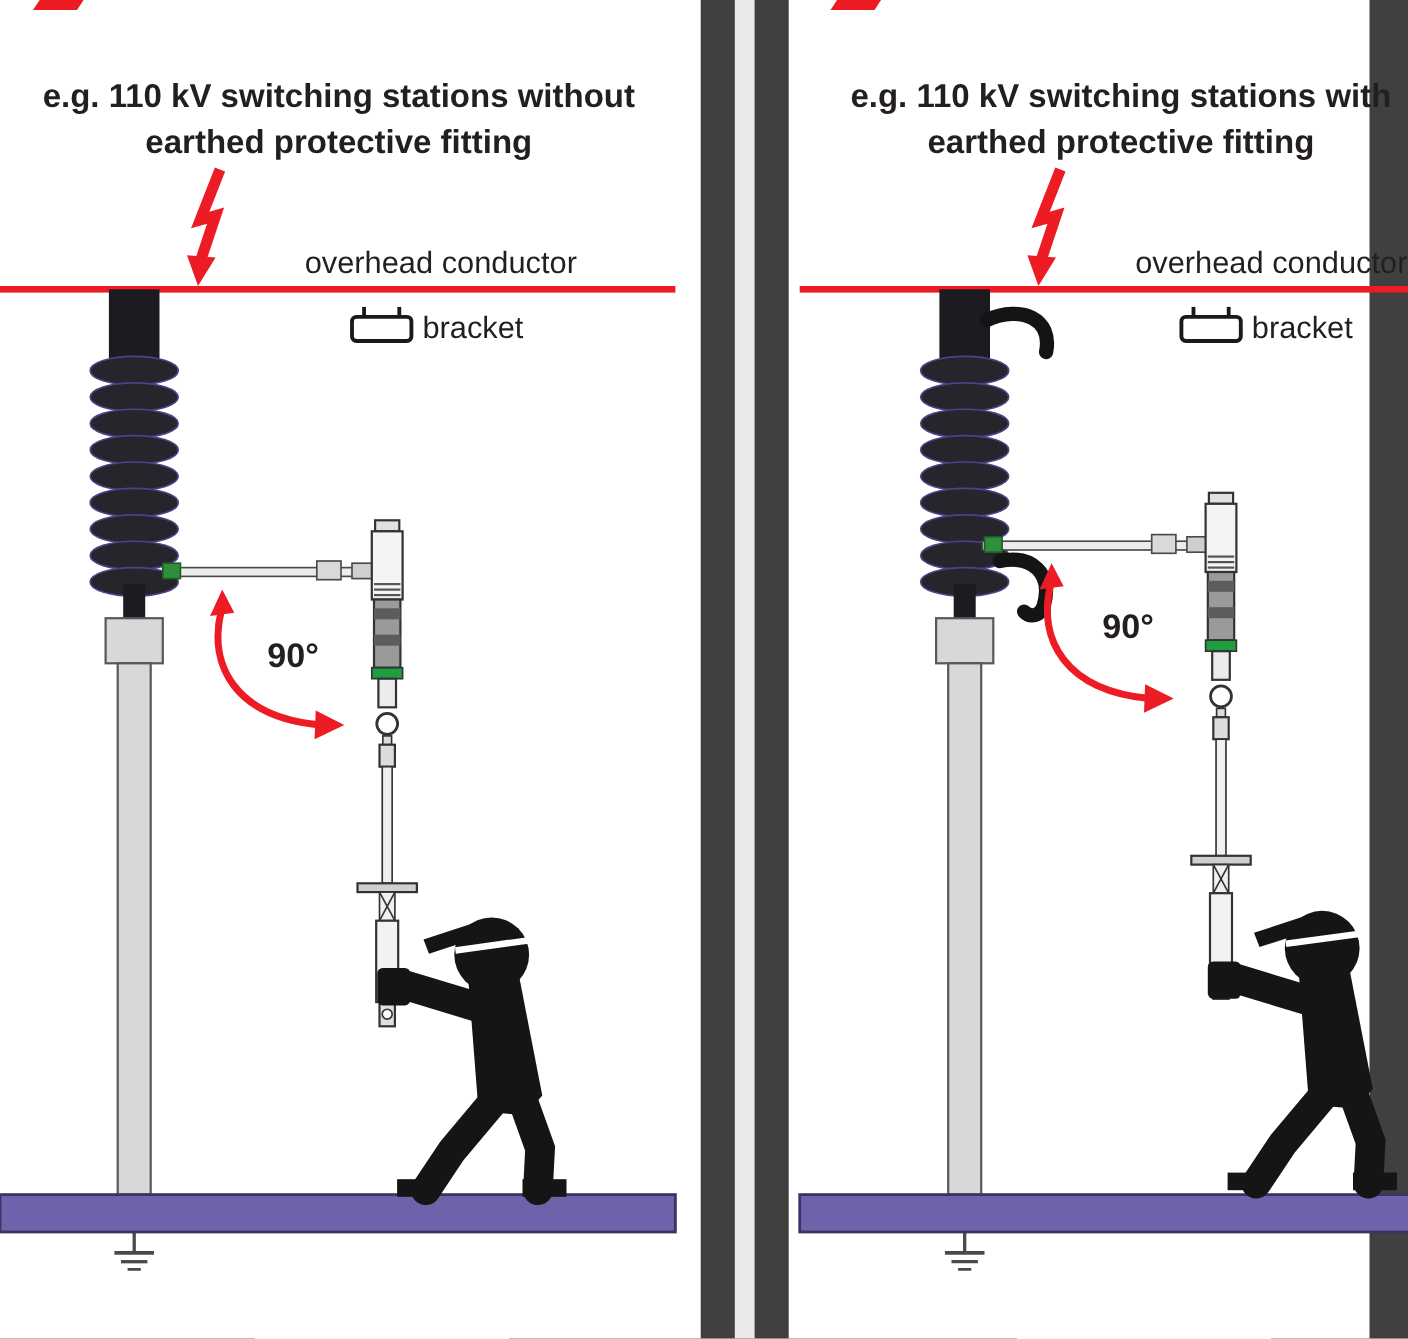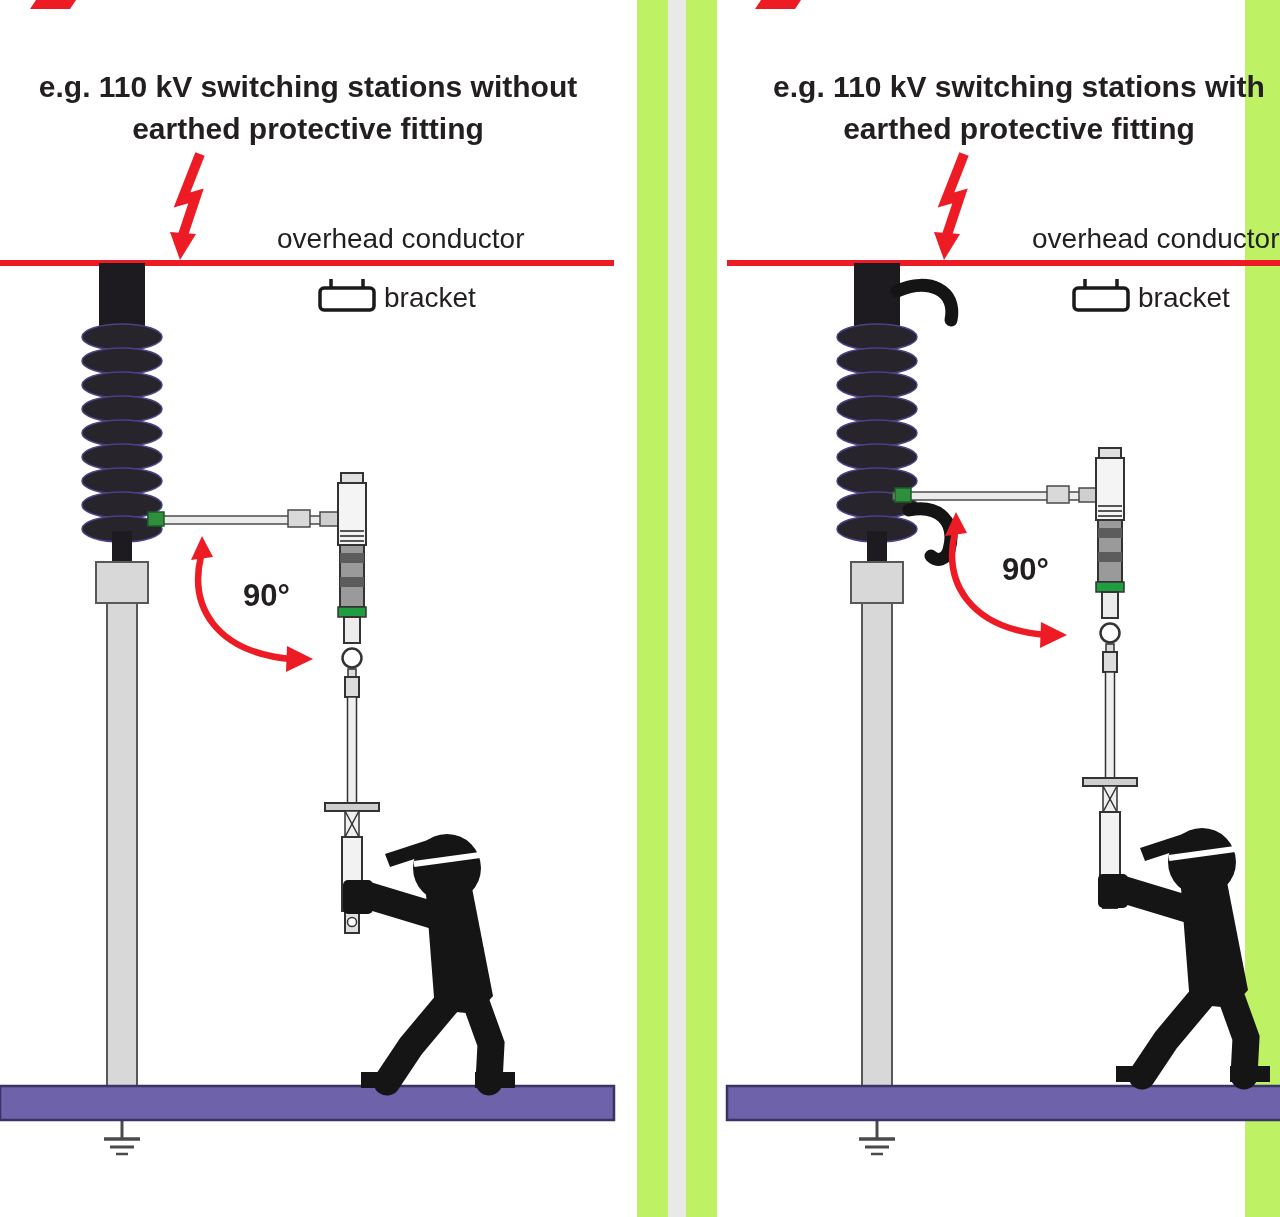--- a/index.html
+++ b/index.html
@@ -1,20 +1,20 @@
 <!DOCTYPE html>
 <html><head>
 <meta charset="utf-8">
 <style>
   html, body { margin: 0; padding: 0; background: #ffffff; }
   .page {
     position: relative;
     width: 1280px;
     height: 1217px;
-    background: #bef264;
+    background: #404040;
     display: flex;
     font-family: "Liberation Sans", sans-serif;
     overflow: hidden;
     gap: 31px;
   }
   .panel { position: relative; height: 1217px; background: #fff; }
   .divider { width: 18px; height: 1217px; background: #e9e9e9; }
   svg text { fill: #231f20; font-family: "Liberation Sans", sans-serif; }
   svg text.title { font-size: 30px; font-weight: bold; }
   svg text.label { font-size: 28px; font-weight: normal; }

